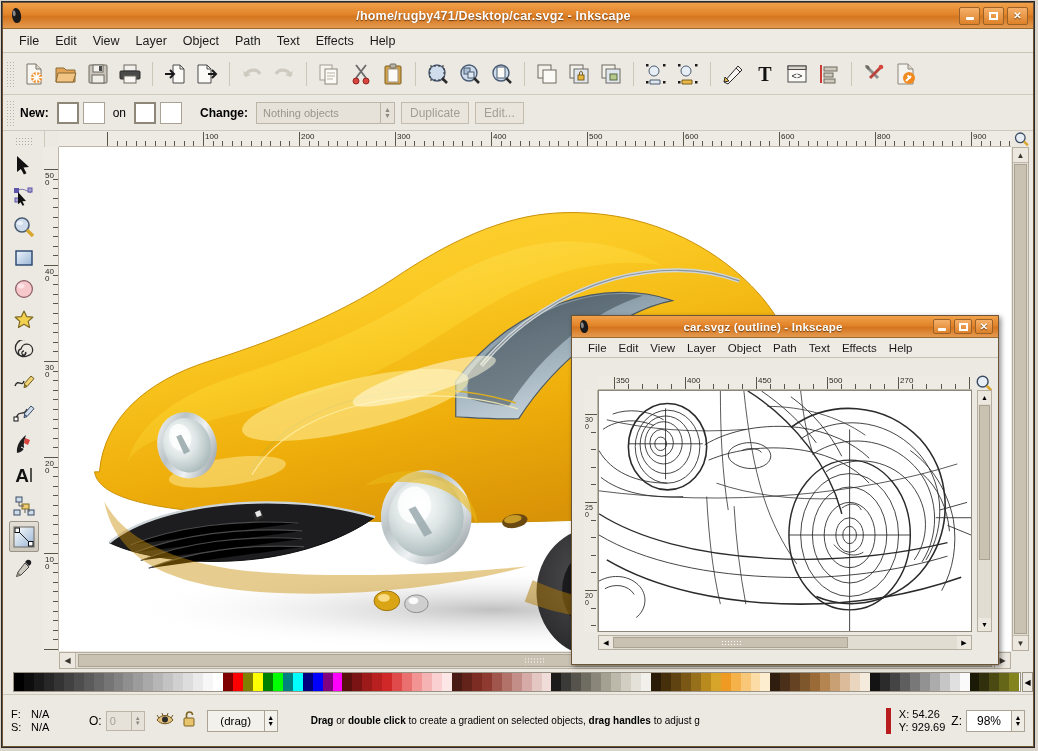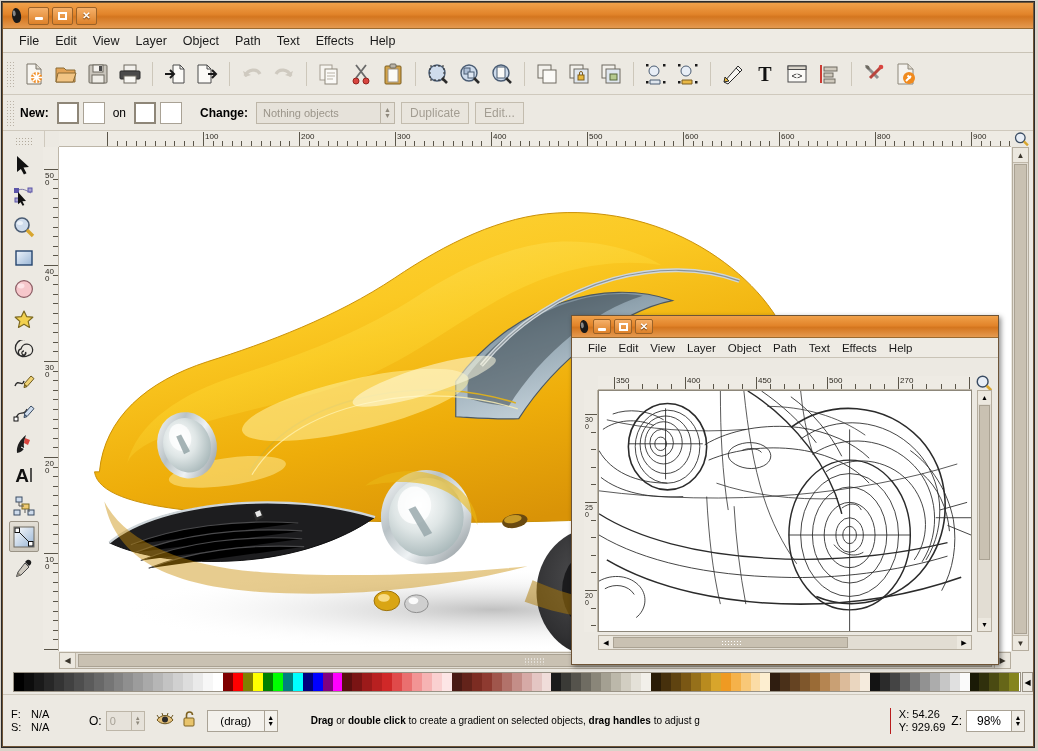--- a/index.html
+++ b/index.html
@@ -215,21 +215,21 @@
   }
   .layersel {
     width:58px; height:22px; border:1px solid #a9a295; background:#f3f1ec;
     display:flex; align-items:center; justify-content:center; font-size:11.5px;
   }
   .layersp { width:13px; height:22px; border:1px solid #a9a295; border-left:0;
     background:#f3f1ec; display:flex;flex-direction:column;align-items:center;
     justify-content:center;font-size:7px;line-height:6px;}
   .statusmsg { margin-left:10px; flex:1 1 auto; font-size:10px; white-space:nowrap; overflow:hidden;padding-left:23px;}
   .statusmsg b { font-weight:bold; }
-  .coords { font-size:11px; line-height:13px; border-left:1px solid #b91c1c; padding-left:8px;}
+  .coords { font-size:11px; line-height:13px; border-left:5px solid #b91c1c; padding-left:8px;}
   .zoomb { display:flex; align-items:center; margin:0 8px 0 6px; }
   .zoomb .zl { margin-right:4px; }
   .zoomb .zv { width:46px; height:22px; border:1px solid #a9a295; background:#fff;
     display:flex;align-items:center;justify-content:center;font-size:12px;}
   .zoomb .zs { width:13px; height:22px; border:1px solid #a9a295; border-left:0;
     background:#efece6; display:flex;flex-direction:column;align-items:center;
     justify-content:center;font-size:7px;line-height:6px;}
 
   
   .childwin {
@@ -280,20 +280,21 @@
 </head>
 <body>
 
 <div class="app">
  <div class="winframe">
 
   <div class="titlebar">
     <div class="title-ico">
           <div class="drop"></div>
         </div>
+    <div class="title-text">/home/rugby471/Desktop/car.svgz - Inkscape</div>
     <div class="wbtns">
       <div class="wbtn min">
             <span class="gl"></span>
           </div>
       <div class="wbtn max">
             <span class="gl"></span>
           </div>
       <div class="wbtn close">
             <span>✕</span>
           </div>
@@ -1134,20 +1135,21 @@
             <span>▼</span>
           </div>
     </div>
   </div>
 
   <div class="childwin">
     <div class="child-title">
       <div class="title-ico">
             <div class="drop"></div>
           </div>
+      <div class="title-text">car.svgz (outline) - Inkscape</div>
       <div class="wbtns">
         <div class="wbtn min">
               <span class="gl"></span>
             </div>
         <div class="wbtn max">
               <span class="gl"></span>
             </div>
         <div class="wbtn close">
               <span>✕</span>
             </div>

